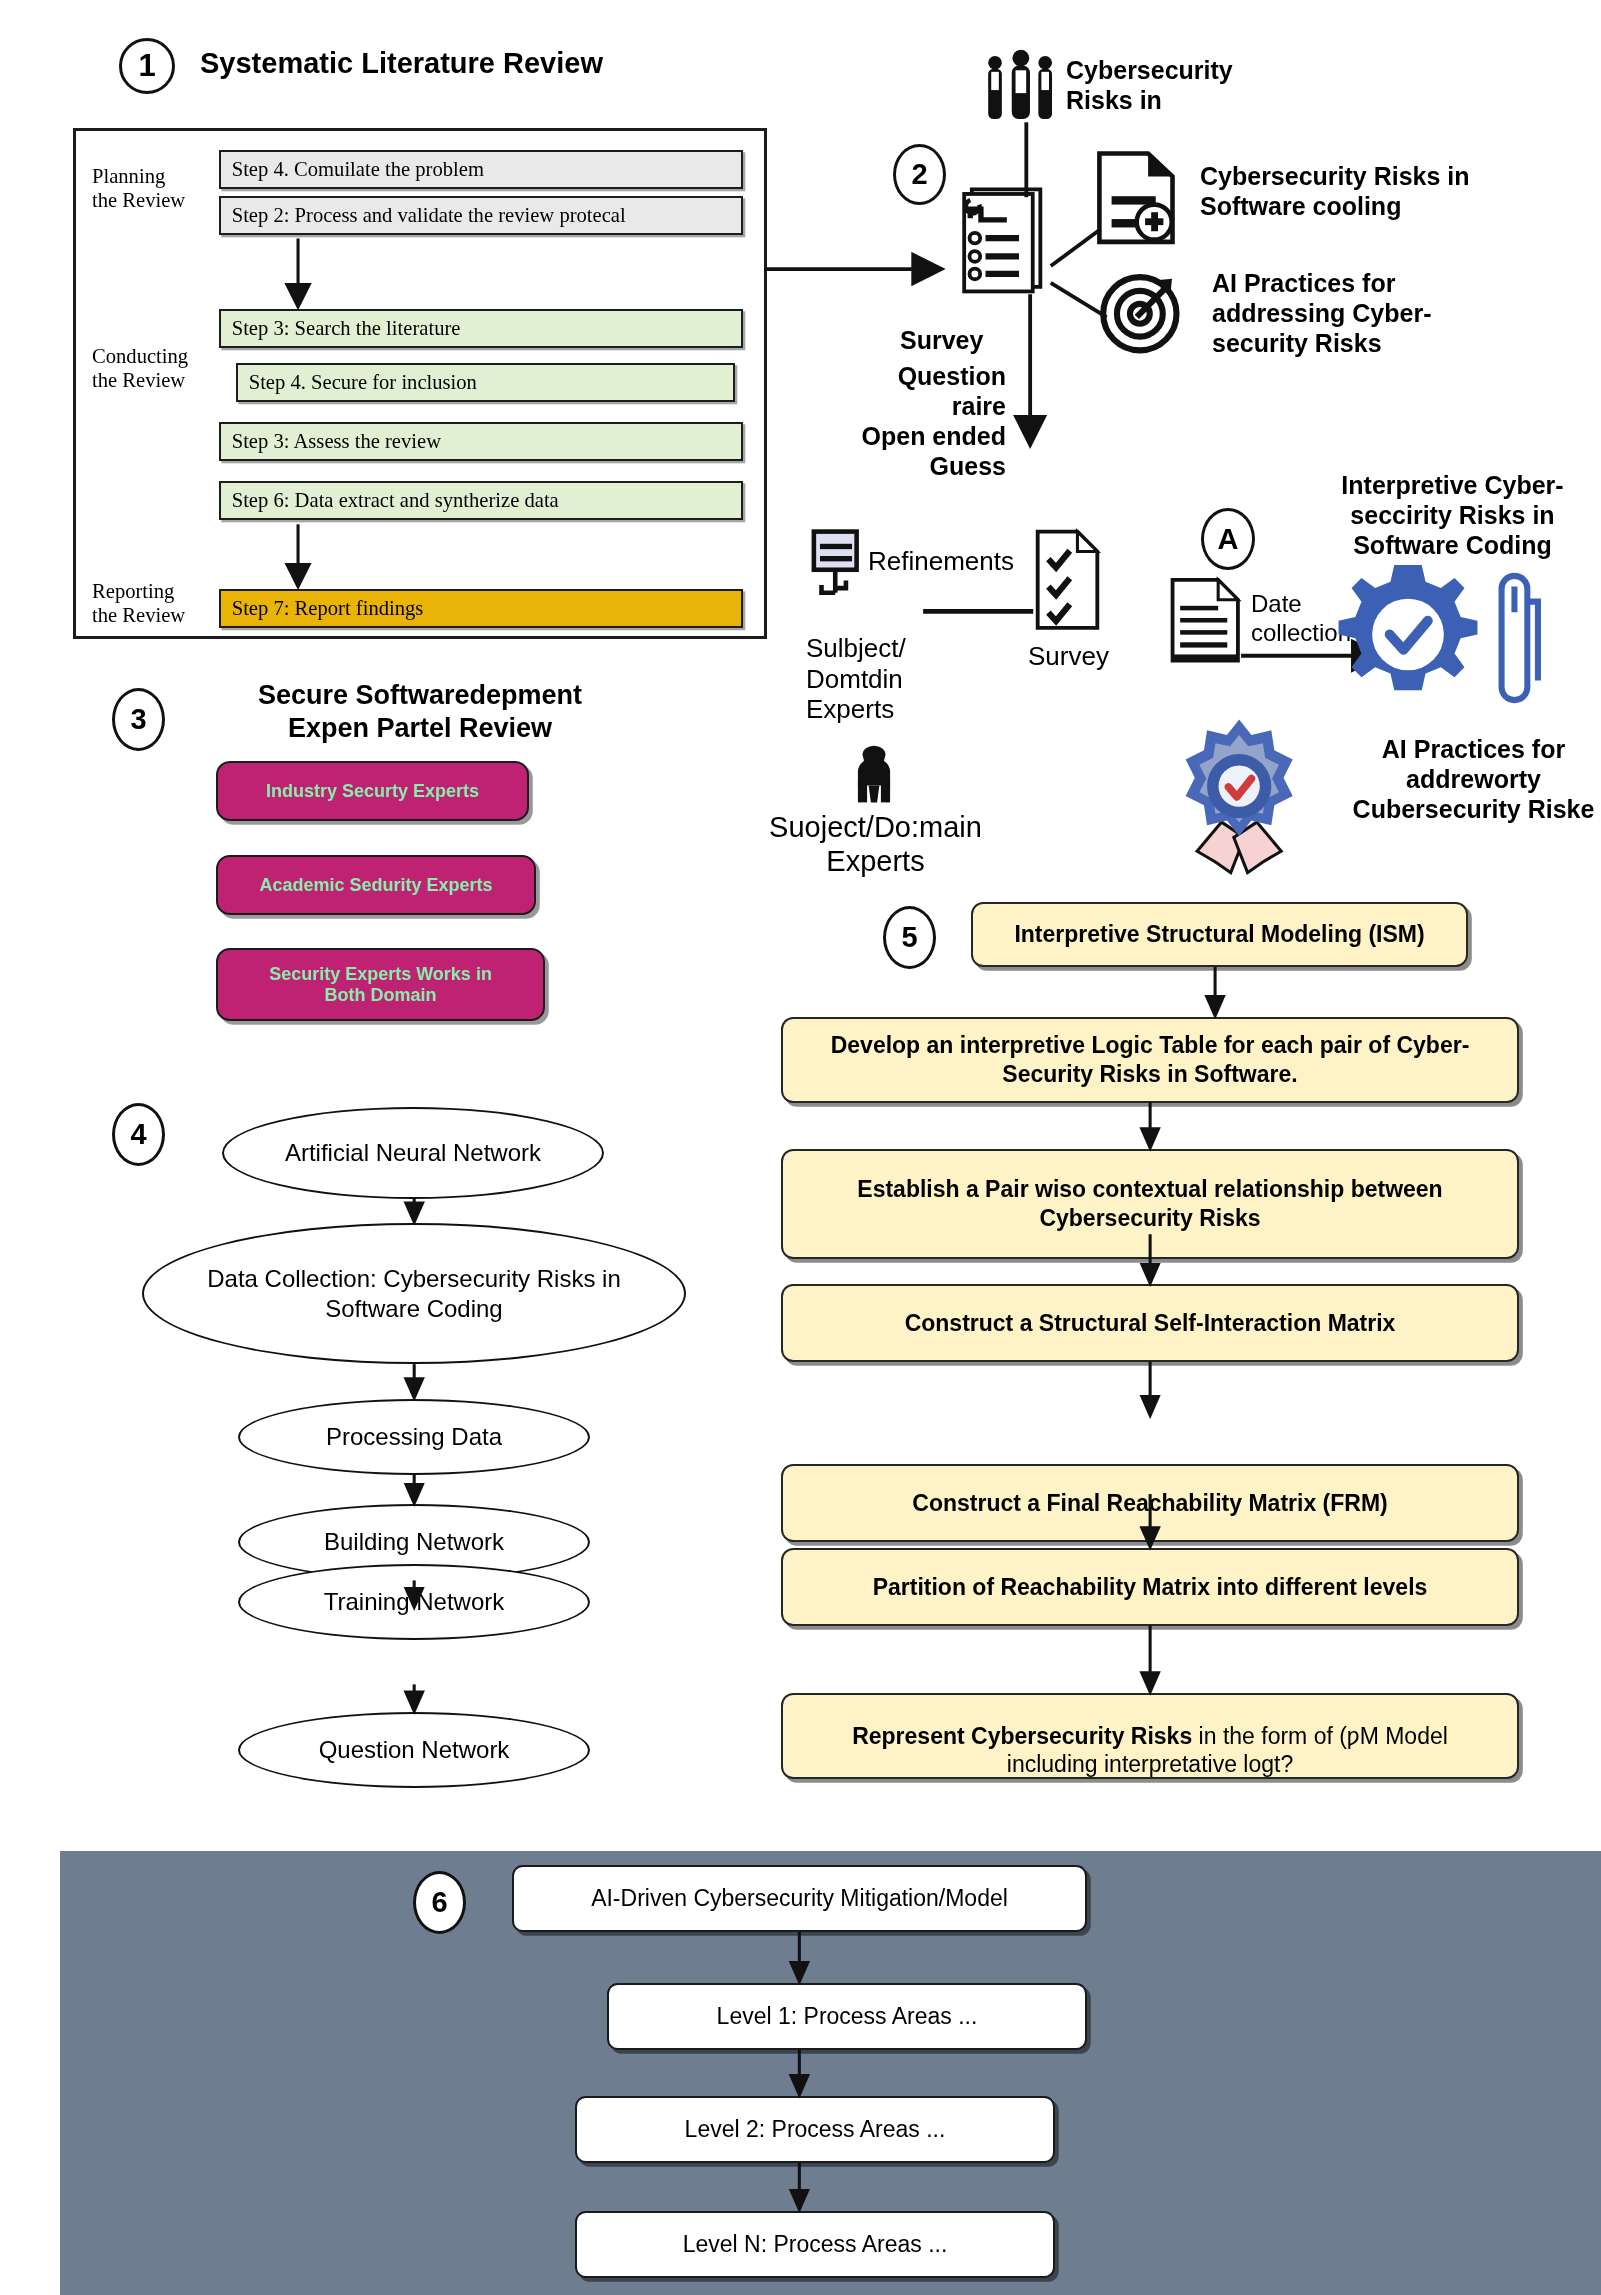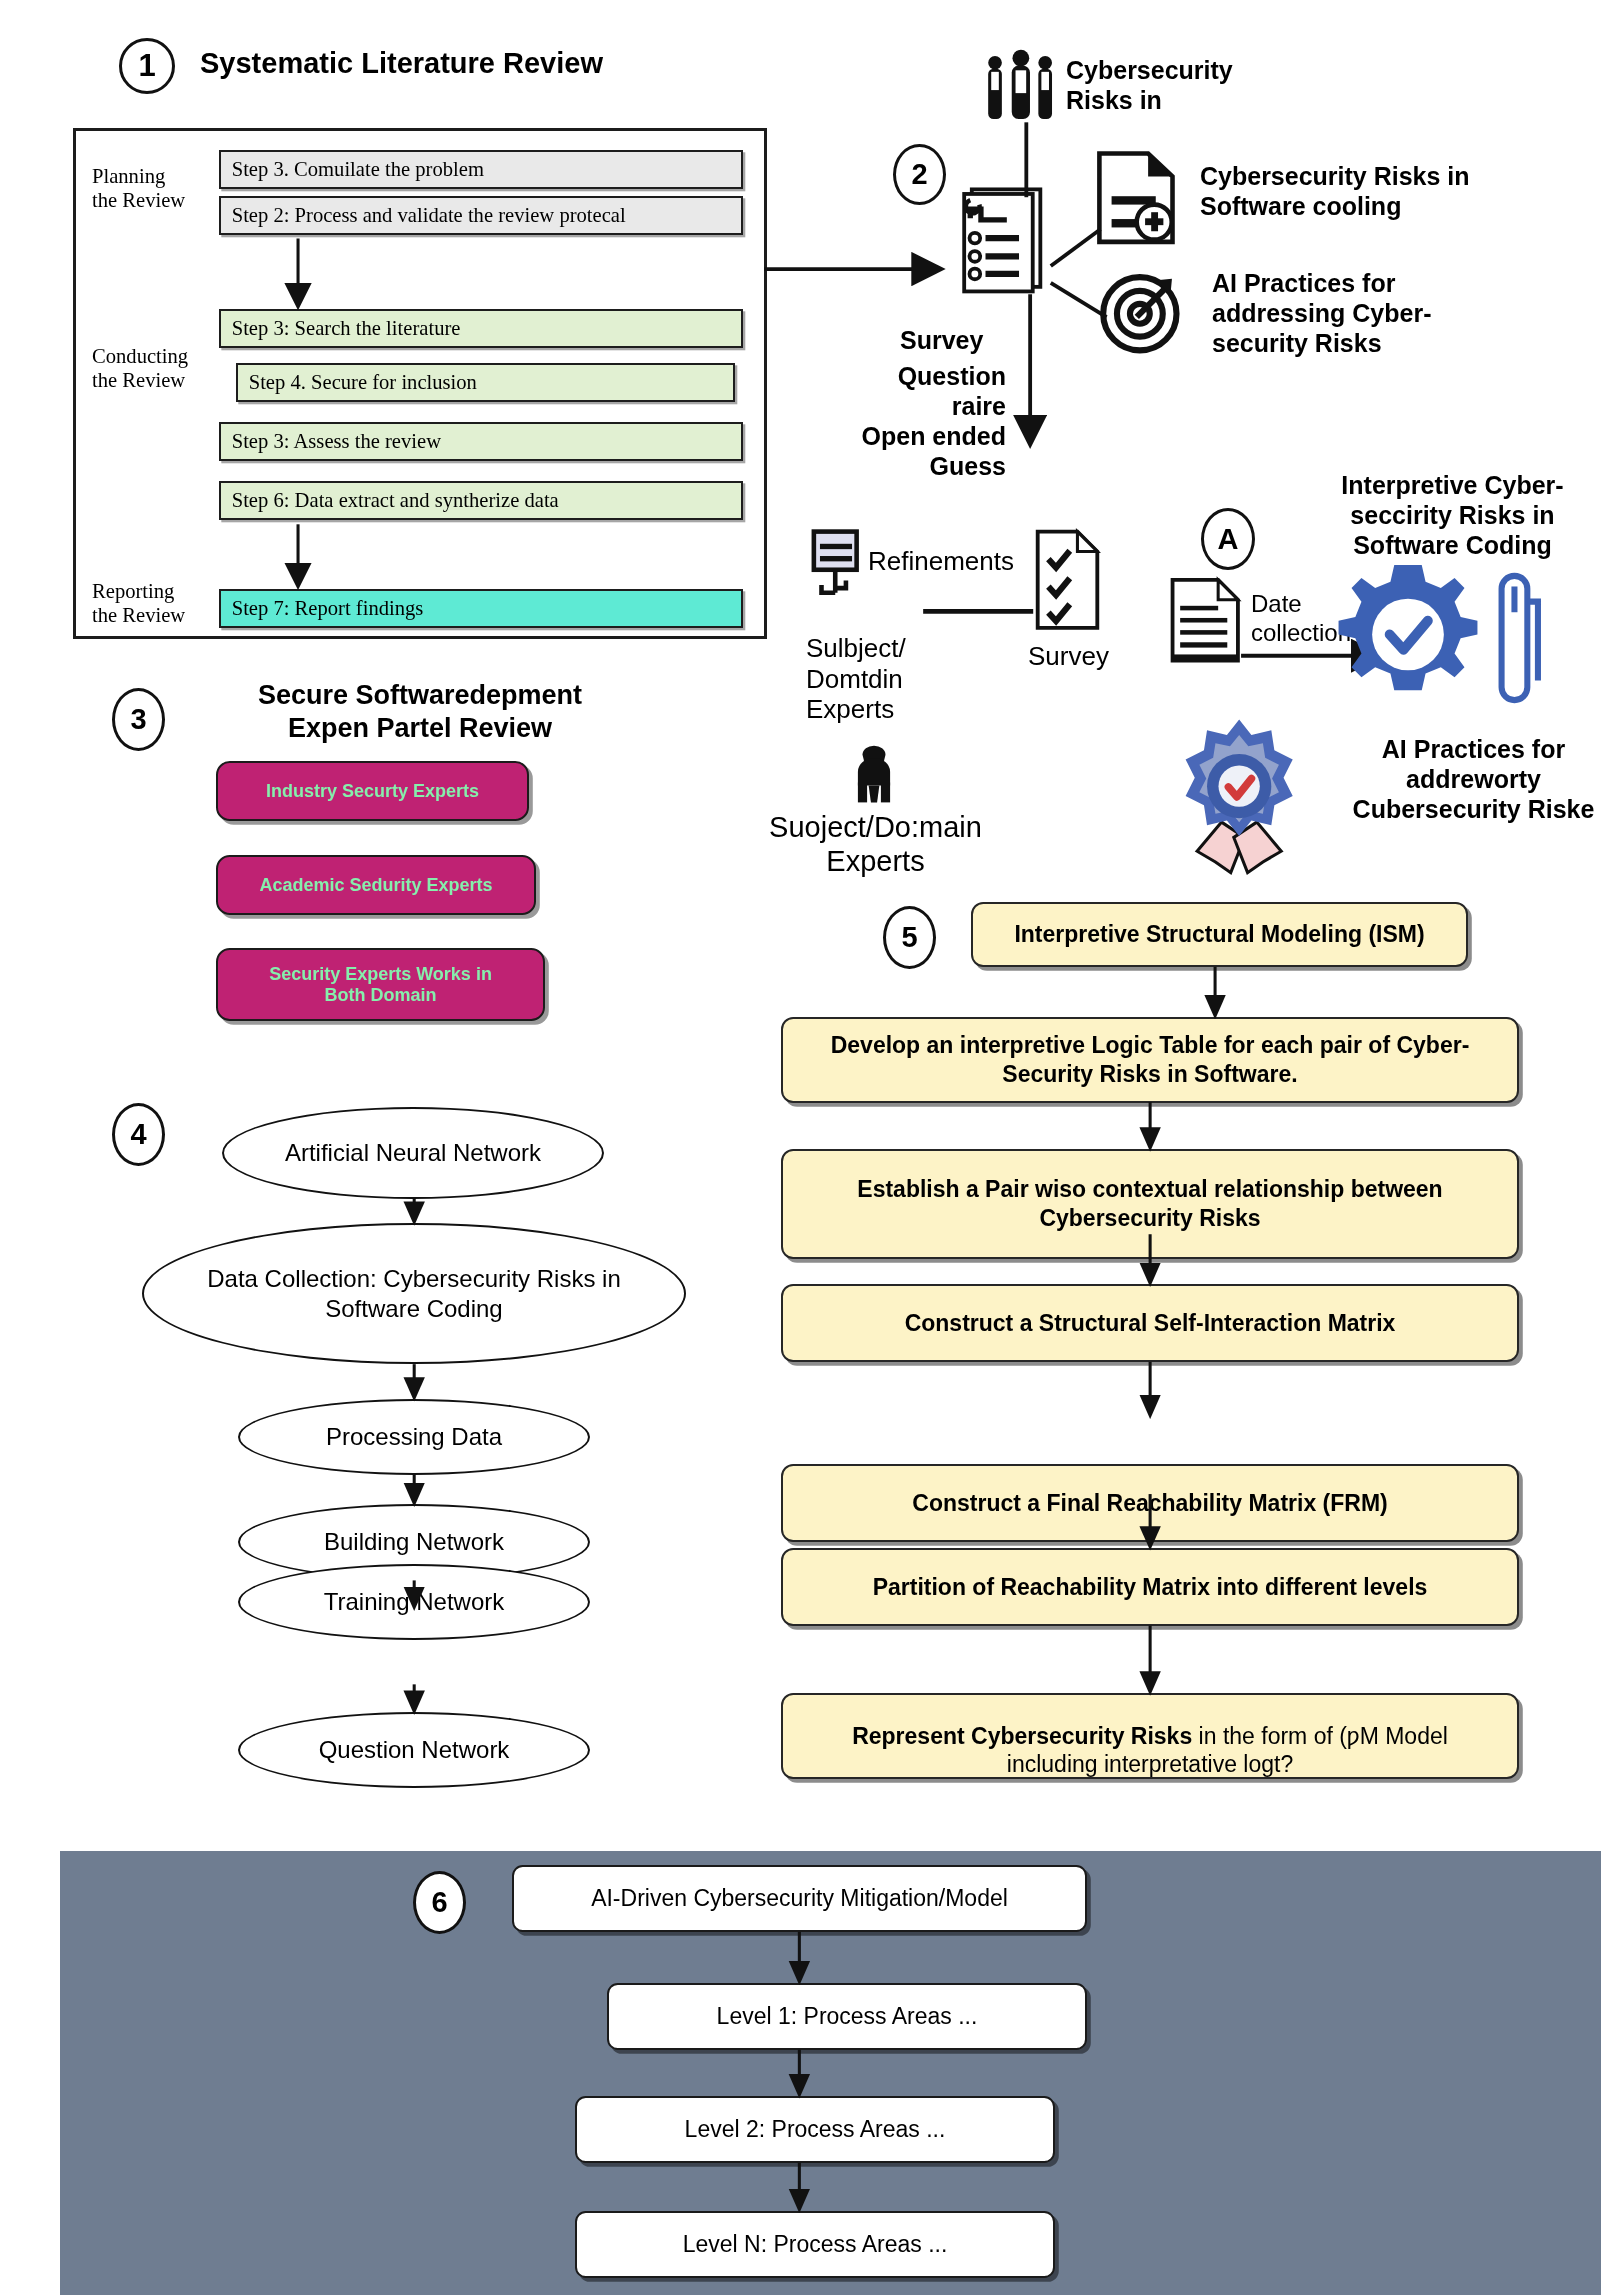--- a/index.html
+++ b/index.html
@@ -11,21 +11,21 @@
         display:flex;align-items:center;justify-content:center;
         font-weight:bold;background:#fff;}
   
   .slrbox{position:absolute;border:3.1px solid #1c1c1c;background:#fff;}
   .stepbar{position:absolute;border:2.3px solid #1d1d1d;
            font-family:"Liberation Serif", serif;font-size:20.6px;
            display:flex;align-items:center;padding-left:10.7px;
            box-shadow:2.3px 2.3px 0 rgba(0,0,0,.35);box-sizing:border-box;}
   .grey{background:#e9e9e9;}
   .green{background:#e1f0d2;}
-  .yellowbar{background:#5eead4;}
+  .yellowbar{background:#eab308;}
   .phaselbl{position:absolute;font-family:"Liberation Serif", serif;
             font-size:20.6px;line-height:1.18;text-align:left;}
   
   .pill{position:absolute;background:#bf2273;border:2.3px solid #1b1b1b;
         border-radius:13.8px;color:#86efac;font-weight:bold;font-size:18px;
         display:flex;align-items:center;justify-content:center;
         text-align:center;line-height:1.15;box-sizing:border-box;
         box-shadow:3.8px 3.8px 0 rgba(0,0,0,.4);padding:3.1px 7.6px;}
   
   .ybox{position:absolute;background:#fdf3c7;border:2.3px solid #262626;
@@ -60,21 +60,21 @@
 
 <div class="slrbox" style="left:73px;top:128px;width:688px;height:505px;"></div>
 
 <div class="phaselbl" style="left:92px;top:164px;width:115px;white-space:pre-line;">Planning
 the Review</div>
 <div class="phaselbl" style="left:92px;top:344px;width:122px;white-space:pre-line;">Conducting
 the Review</div>
 <div class="phaselbl" style="left:92px;top:579px;width:122px;white-space:pre-line;">Reporting
 the Review</div>
 
-<div class="stepbar grey" style="left:219px;top:150px;width:524px;height:39px;">Step 3. Comuilate the problem</div>
+<div class="stepbar grey" style="left:219px;top:150px;width:524px;height:39px;">Step 4. Comuilate the problem</div>
 <div class="stepbar grey" style="left:219px;top:196px;width:524px;height:39px;">Step 2: Process and validate the review protecal</div>
 <div class="stepbar green" style="left:219px;top:309px;width:524px;height:39px;">Step 3: Search the literature</div>
 <div class="stepbar green" style="left:236px;top:363px;width:499px;height:39px;">Step 4. Secure for inclusion</div>
 <div class="stepbar green" style="left:219px;top:422px;width:524px;height:39px;">Step 3: Assess the review</div>
 <div class="stepbar green" style="left:219px;top:481px;width:524px;height:39px;">Step 6: Data extract and syntherize data</div>
 <div class="stepbar yellowbar" style="left:219px;top:589px;width:524px;height:39px;">Step 7: Report findings</div>
 
 <svg style="left:0;top:0;width:1601px;height:2295px;" viewBox="0 0 2095 3003" width="1601" height="2295">
   <defs>
     <marker id="ah" markerWidth="9" markerHeight="9" refX="6.5" refY="4.5" orient="auto">

